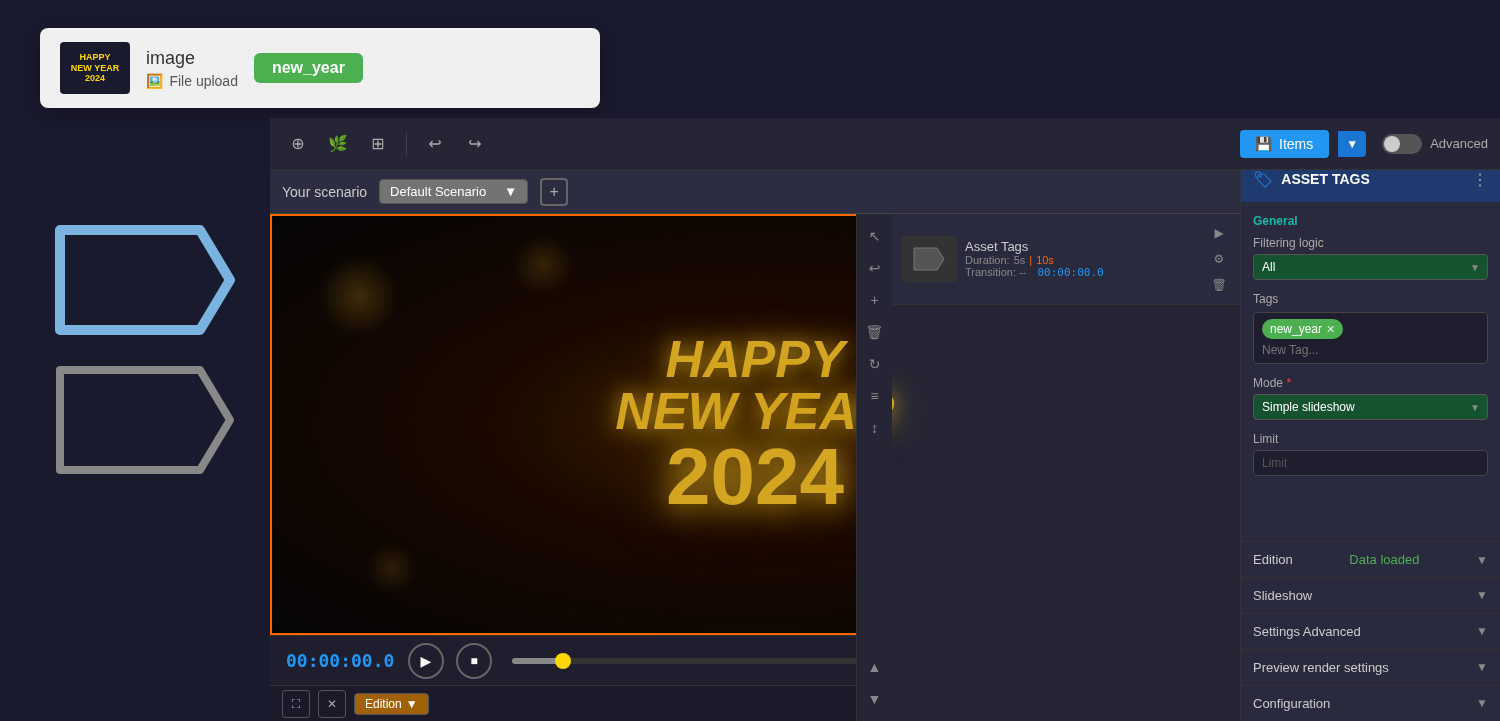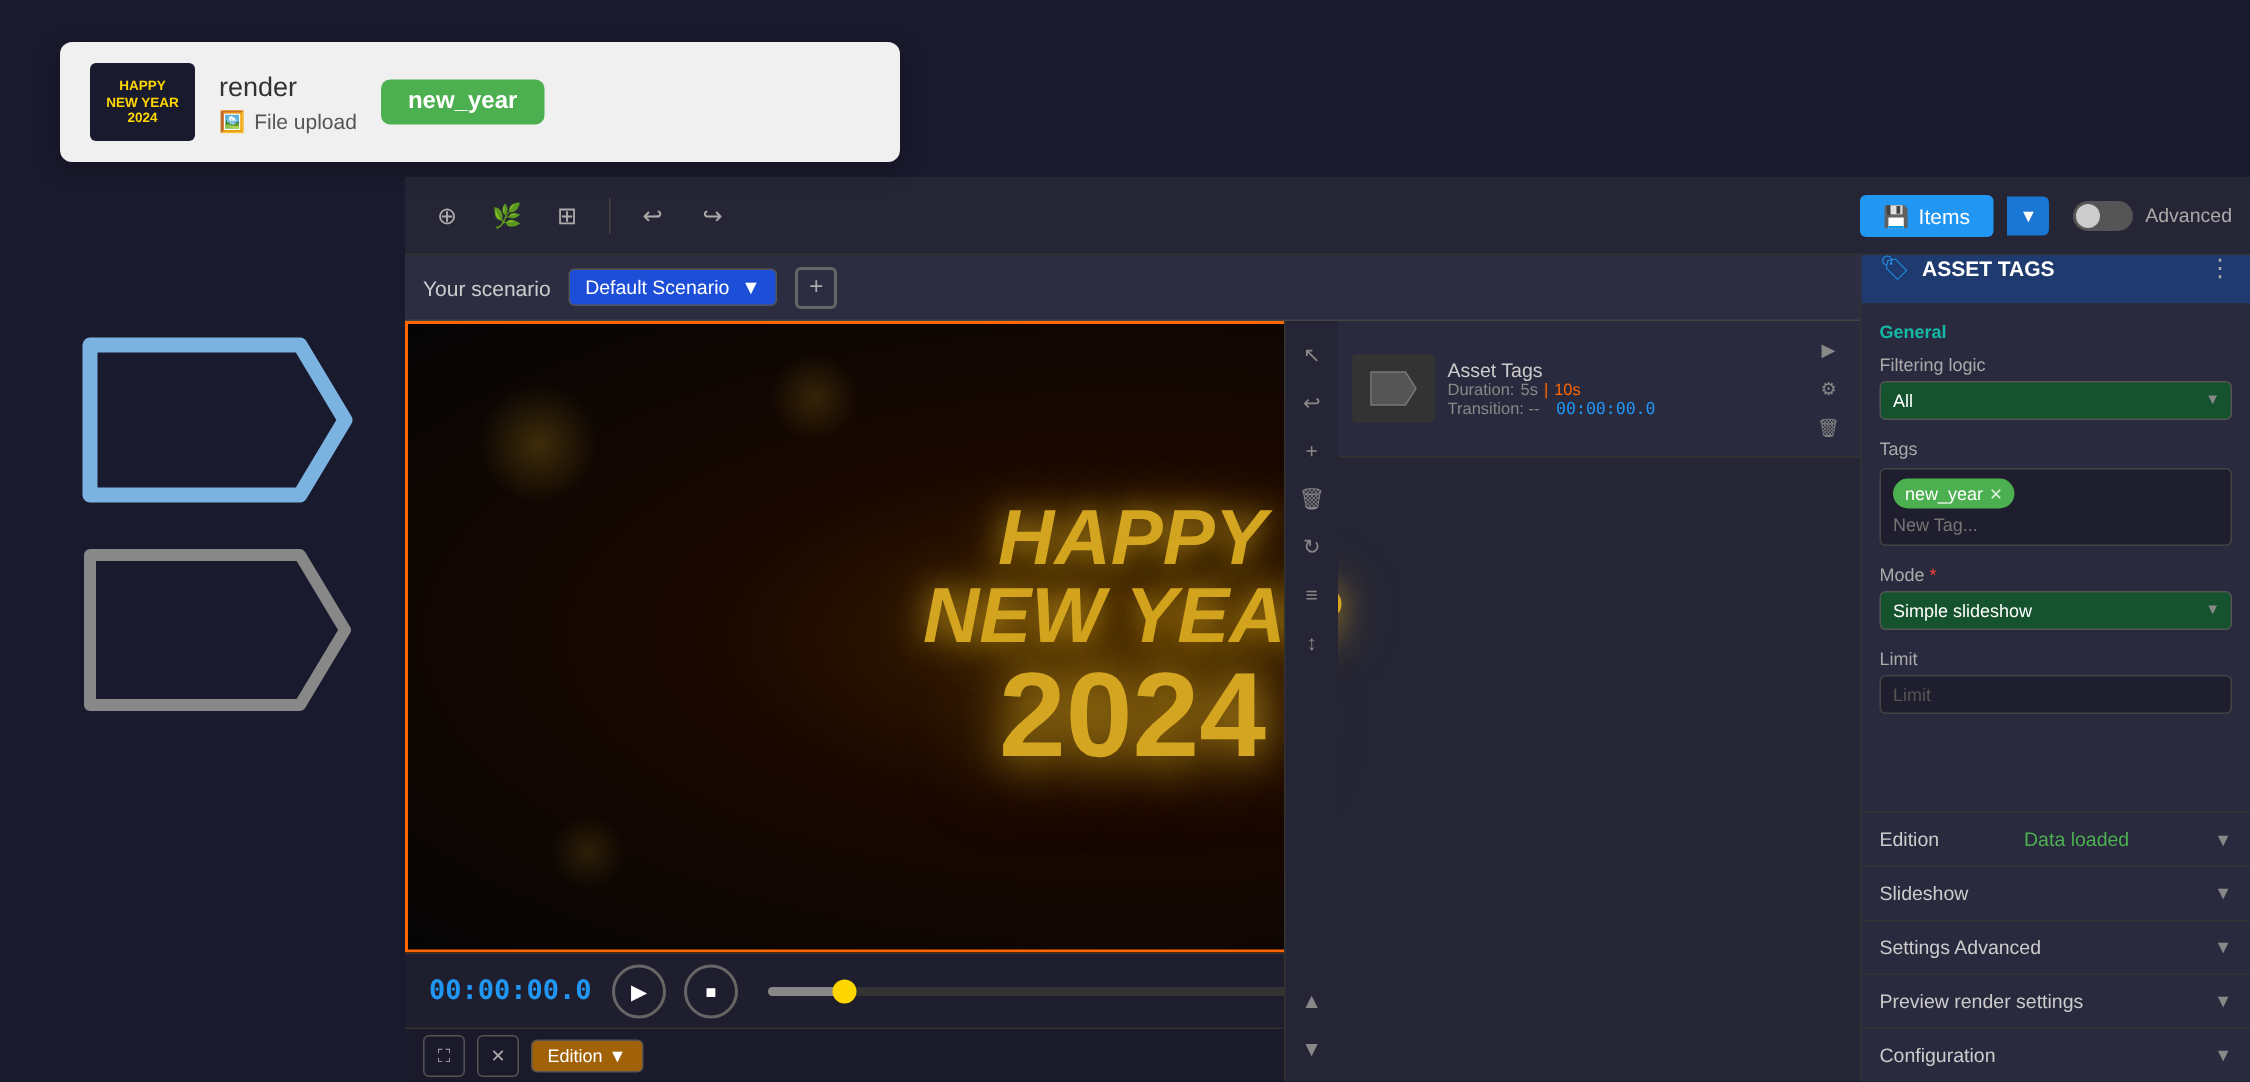--- a/index.html
+++ b/index.html
@@ -196,30 +196,30 @@
       padding: 0 12px;
       gap: 12px;
       border-bottom: 1px solid #444;
       z-index: 20;
     }
     .scenario-label {
       color: #ccc;
       font-size: 14px;
     }
     .scenario-select {
-      background: #1d4ed8;
+      background: #737373;
       border: 1px solid #555;
       color: #fff;
       padding: 4px 10px;
       border-radius: 4px;
       font-size: 13px;
       cursor: pointer;
       display: flex;
       align-items: center;
-      gap: 8px;
+      gap: 18px;
     }
     .scenario-add-btn {
       width: 28px;
       height: 28px;
       background: transparent;
       border: 2px solid #666;
       color: #aaa;
       border-radius: 4px;
       cursor: pointer;
       display: flex;
@@ -754,21 +754,21 @@
 </head>
 <body>
 
 <div class="tooltip-card">
   <div class="tooltip-thumb">
     <div class="tooltip-thumb-inner">
       HAPPY<br>NEW YEAR<br>2024
     </div>
   </div>
   <div class="tooltip-type-section">
-    <div class="tooltip-type-label">render</div>
+    <div class="tooltip-type-label">image</div>
     <div class="tooltip-upload">
       <span>🖼️</span>
       <span>File upload</span>
     </div>
   </div>
   <div class="tag-badge-green">new_year</div>
 </div>
 
 <div class="tag-icons-left">
   <svg class="tag-icon-blue" viewBox="0 0 200 120">

